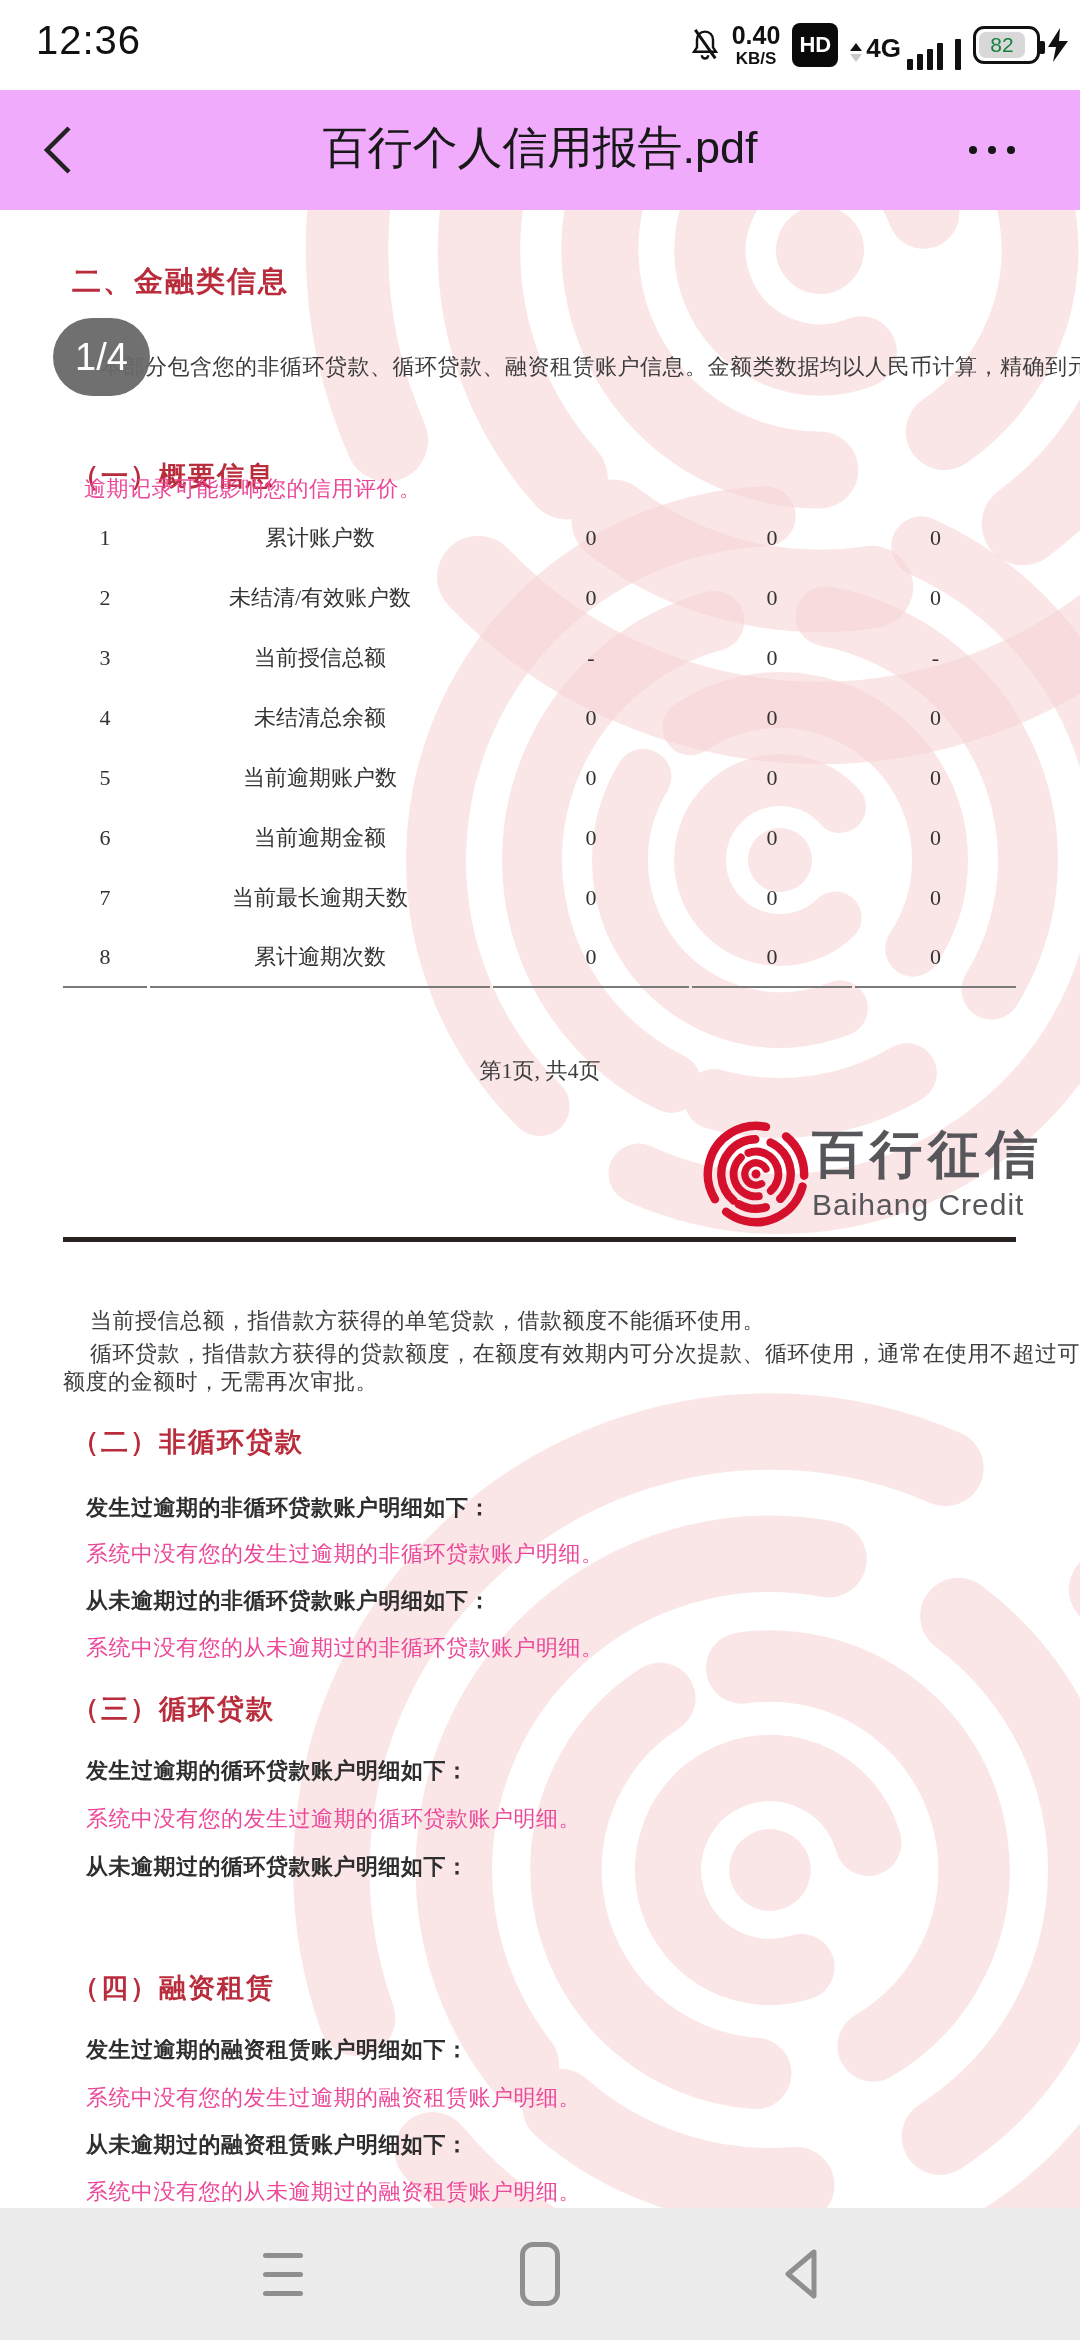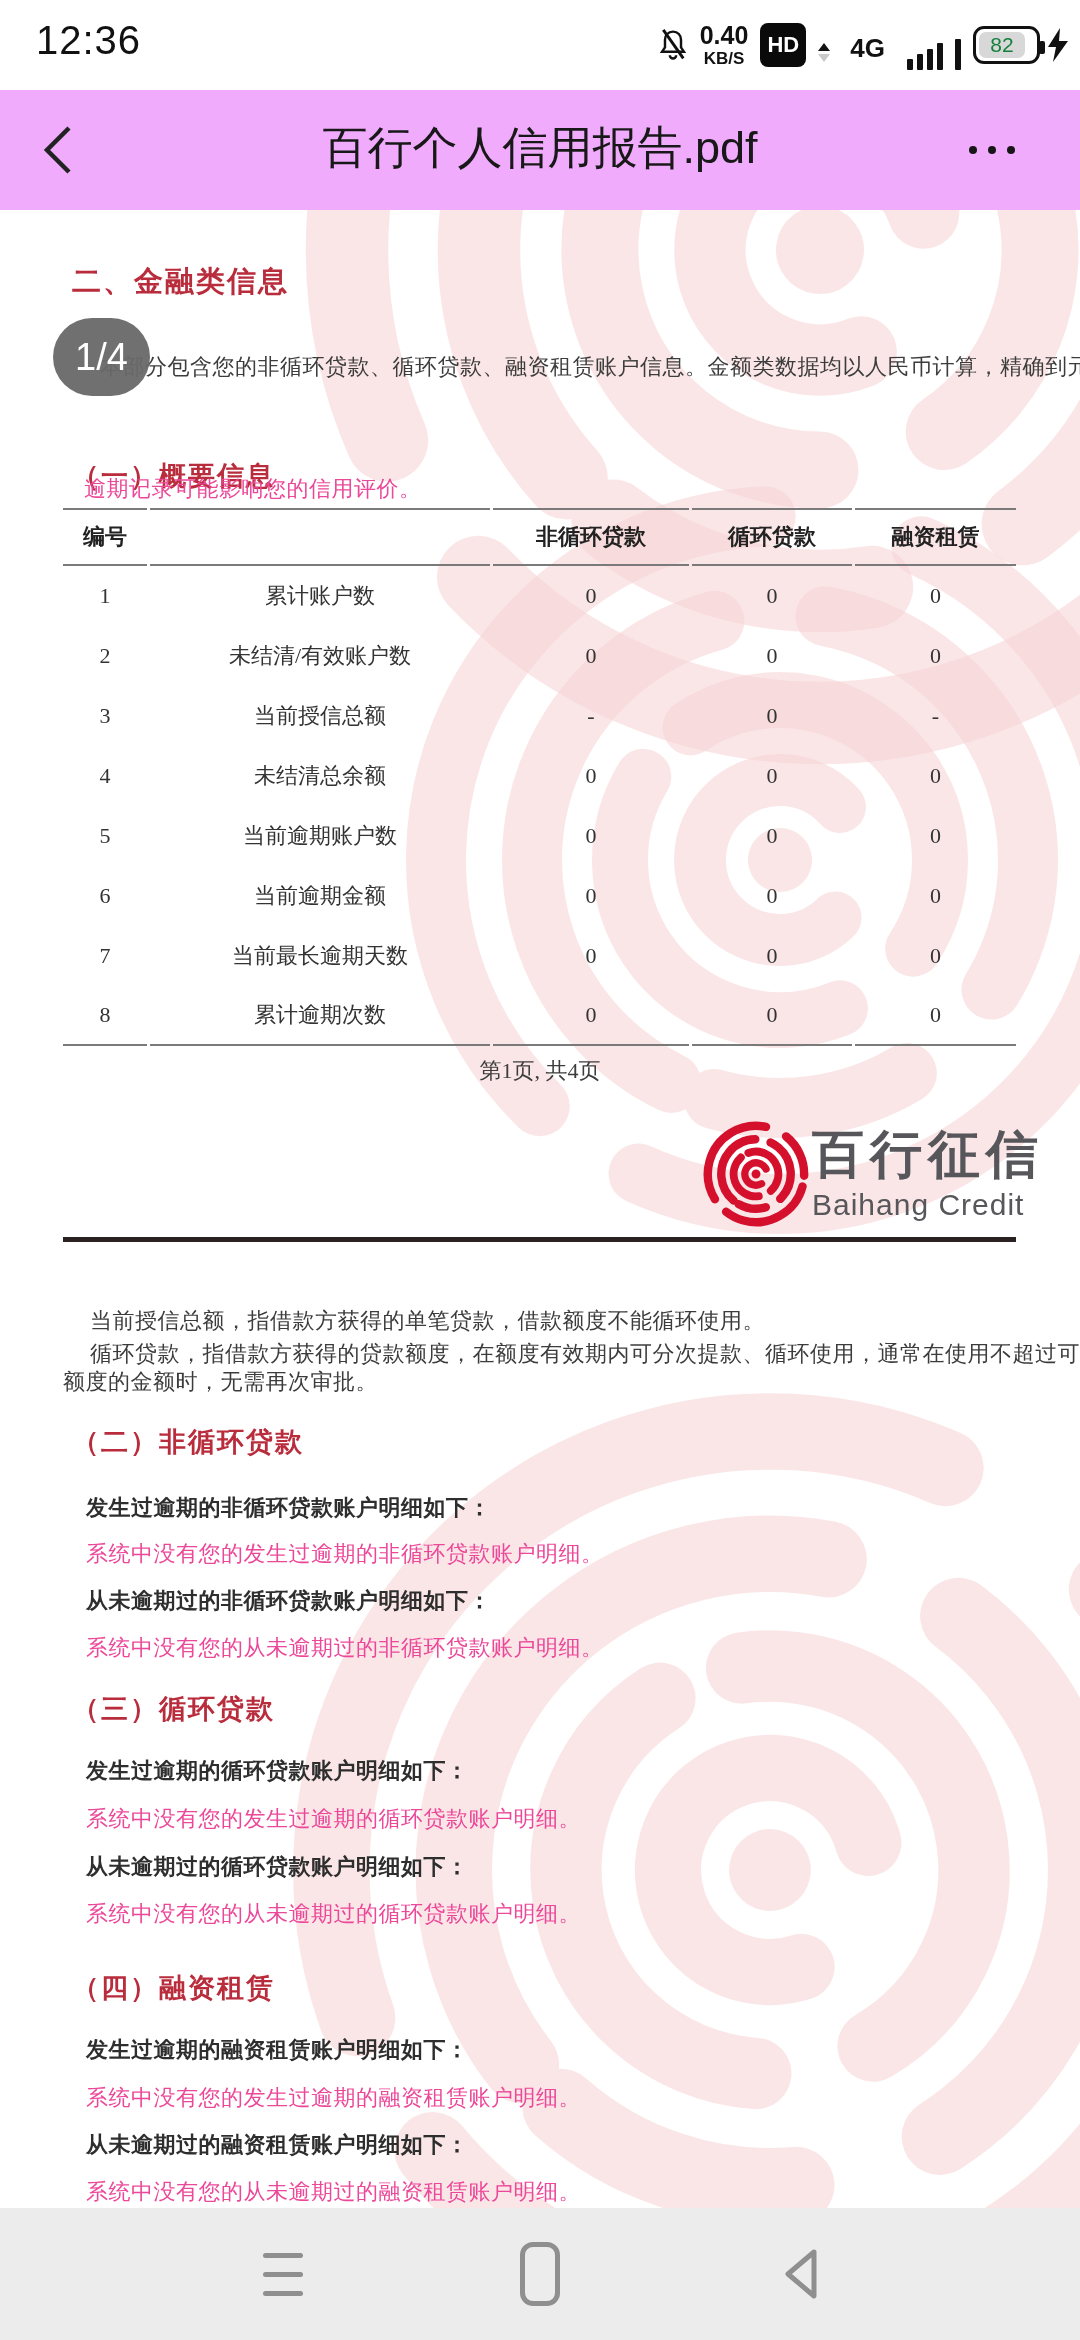--- a/index.html
+++ b/index.html
@@ -17,21 +17,21 @@
 
   
   .statusbar{position:absolute;top:0;left:0;width:1080px;height:90px;background:#fff;z-index:20;}
   .time{position:absolute;left:36px;top:18px;font-size:40px;color:var(--ink);letter-spacing:1px;}
   .sb-right{position:absolute;right:10px;top:0;height:90px;display:flex;align-items:center;gap:12px;}
   .speed{display:flex;flex-direction:column;align-items:center;line-height:1;color:var(--ink);font-weight:700;}
   .speed .v{font-size:25px;}
   .speed .u{font-size:17px;margin-top:2px;}
   .hd-badge{background:#0a0a0a;color:#fff;font-size:22px;font-weight:700;border-radius:8px;
             width:46px;height:44px;display:flex;align-items:center;justify-content:center;}
-  .sig{display:flex;align-items:flex-end;gap:20px;margin-top:12px;}
+  .sig{display:flex;align-items:flex-end;gap:4px;margin-top:12px;}
   .updown{display:flex;flex-direction:column;align-items:center;gap:3px;margin-bottom:8px;}
   .tri-up{width:0;height:0;border-left:6px solid transparent;border-right:6px solid transparent;border-bottom:8px solid #111;}
   .tri-dn{width:0;height:0;border-left:6px solid transparent;border-right:6px solid transparent;border-top:8px solid #c9c9c9;}
   .net-type{font-size:26px;font-weight:700;color:var(--ink);margin:0 2px 6px 0;}
   .bars{display:flex;align-items:flex-end;gap:4px;}
   .bar{width:6px;background:#111;border-radius:1px;}
   .bar.lone{margin-left:8px;}
   .battwrap{display:flex;align-items:center;gap:6px;}
   .batt{position:relative;width:67px;height:38px;border:3px solid #111;border-radius:11px;background:#fff;display:flex;align-items:center;}
   .batt .fill{position:absolute;left:3px;top:3px;bottom:3px;width:46px;border-radius:7px;background:#d8d8d8;}
@@ -174,27 +174,20 @@
     <div class="layer">
 
       <div class="h1" style="top:52px">二、金融类信息</div>
 
       <div class="p" style="left:100px;top:142px">本部分包含您的非循环贷款、循环贷款、融资租赁账户信息。金额类数据均以人民币计算，精确到元。</div>
 
       <div class="h2" style="top:248px">（一）概要信息</div>
       <div class="p soft" style="left:84px;top:264px">逾期记录可能影响您的信用评价。</div>
 
       <div class="tbl">
-        <div class="trow thead">
-          <div class="tcell c0">编号</div>
-          <div class="tcell c1"></div>
-          <div class="tcell c2">非循环贷款</div>
-          <div class="tcell c3">循环贷款</div>
-          <div class="tcell c4">融资租赁</div>
-        </div>
         <div class="tbody">
           <div class="trow">
             <div class="tcell c0">1</div>
             <div class="tcell c1">累计账户数</div>
             <div class="tcell c2">0</div>
             <div class="tcell c3">0</div>
             <div class="tcell c4">0</div>
           </div>
           <div class="trow">
             <div class="tcell c0">2</div>
@@ -269,21 +262,20 @@
       <div class="h2" style="top:1214px">（二）非循环贷款</div>
       <div class="p strong" style="left:86px;top:1283px">发生过逾期的非循环贷款账户明细如下：</div>
       <div class="p soft" style="left:86px;top:1329px">系统中没有您的发生过逾期的非循环贷款账户明细。</div>
       <div class="p strong" style="left:86px;top:1376px">从未逾期过的非循环贷款账户明细如下：</div>
       <div class="p soft" style="left:86px;top:1423px">系统中没有您的从未逾期过的非循环贷款账户明细。</div>
 
       <div class="h2" style="top:1481px">（三）循环贷款</div>
       <div class="p strong" style="left:86px;top:1546px">发生过逾期的循环贷款账户明细如下：</div>
       <div class="p soft" style="left:86px;top:1594px">系统中没有您的发生过逾期的循环贷款账户明细。</div>
       <div class="p strong" style="left:86px;top:1642px">从未逾期过的循环贷款账户明细如下：</div>
-      <div class="p soft" style="left:86px;top:1689px">系统中没有您的从未逾期过的循环贷款账户明细。</div>
 
       <div class="h2" style="top:1760px">（四）融资租赁</div>
       <div class="p strong" style="left:86px;top:1825px">发生过逾期的融资租赁账户明细如下：</div>
       <div class="p soft" style="left:86px;top:1873px">系统中没有您的发生过逾期的融资租赁账户明细。</div>
       <div class="p strong" style="left:86px;top:1920px">从未逾期过的融资租赁账户明细如下：</div>
       <div class="p soft" style="left:86px;top:1967px">系统中没有您的从未逾期过的融资租赁账户明细。</div>
     </div>
 
     <div class="page-badge">1/4</div>
   </div>

